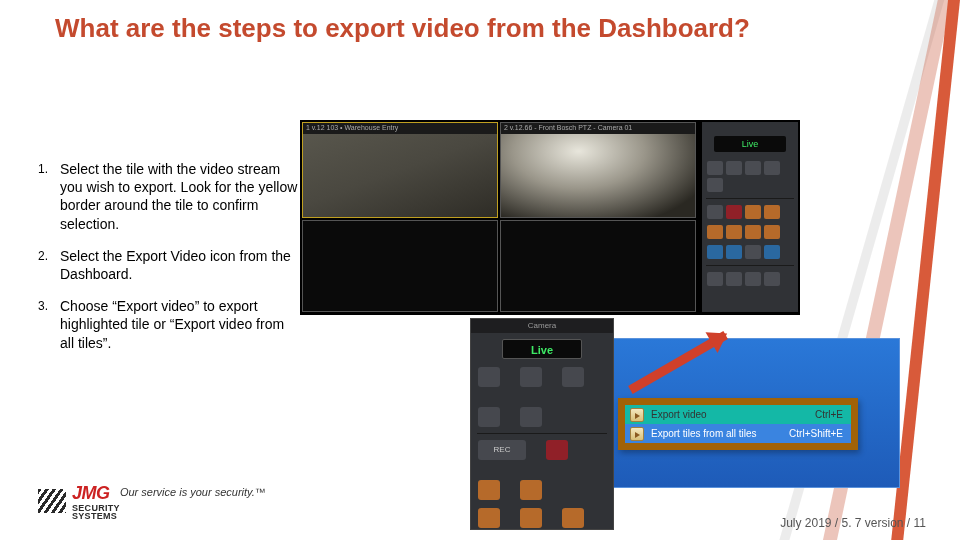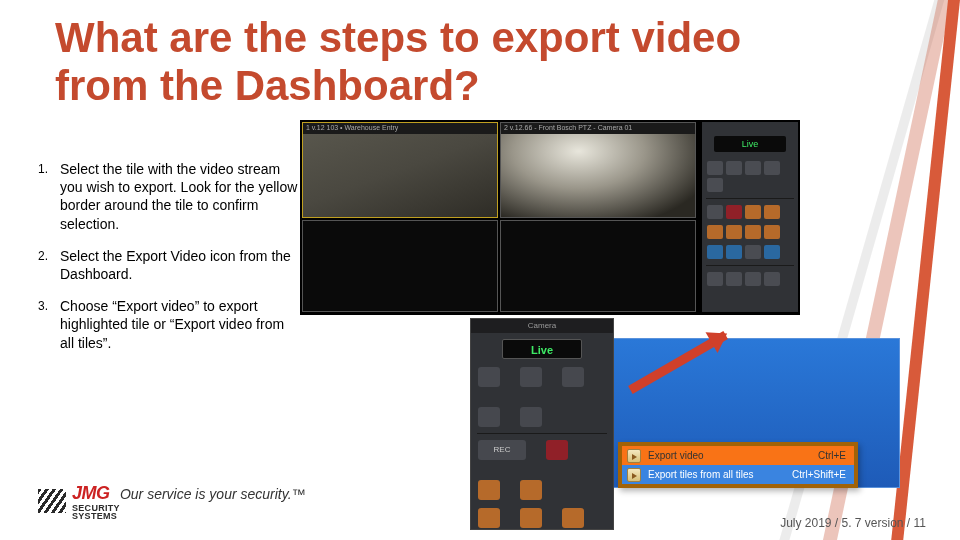--- a/index.html
+++ b/index.html
@@ -19,21 +19,21 @@
   }
   .deco-right .bar1 { position:absolute; right:0; top:0; width:12px; height:540px; background:#d85a3a; transform: skewX(-6deg); transform-origin: top right;}
   .deco-right .bar2 { position:absolute; right:4px; top:-20px; width:14px; height:600px; background: rgba(200,90,60,0.35); transform: skewX(-12deg); transform-origin: top right;}
   .deco-right .bar3 { position:absolute; right:10px; top:-20px; width:10px; height:600px; background: rgba(180,180,180,0.25); transform: skewX(-16deg); transform-origin: top right;}
   .slide-title {
     position: absolute;
     left: 55px; top: 14px;
     width: 760px;
     color: #c44a2e;
     font-weight: 700;
-    font-size: 42px;
+    font-size: 26px;
     line-height: 1.15;
   }
   .content-left {
     position: absolute;
     left: 38px; top: 160px;
     width: 260px;
   }
   .step {
     display: flex;
     margin-bottom: 14px;
@@ -123,24 +123,23 @@
   }
   .screenshot-bottom .panel .btn24.longer { width: 48px; }
   .screenshot-bottom .panel .btn24.o { background:#b66a2a; }
   .screenshot-bottom .panel .btn24.r { background:#902028; }
   .screenshot-bottom .panel .btn24.b { background:#2a68a0; }
   .screenshot-bottom .panel .btn24.hl { box-shadow: 0 0 0 1.5px #ffc04a inset; background:#5a5c62;}
   .screenshot-bottom .panel .sep { height:1px; background:#1a1a1a; margin:2px 6px;}
   .screenshot-bottom .panel .tile-lbl { color:#999; font-size:8px; text-align:center; margin-top:2px;}
   .screenshot-bottom .menu {
     position:absolute; left:148px; top:80px; width:240px;
-    background:#f97316; border:4px solid #a16207;
+    background:#14b8a6; border:7px solid #a16207;
     box-shadow: 2px 3px 6px rgba(0,0,0,0.3);
     font-size: 10px;
-    margin-top: 44px;
   }
   .screenshot-bottom .menu .row {
     display:flex; align-items:center; justify-content:space-between;
     padding: 4px 8px 4px 26px;
     position: relative;
     color:#333;
   }
   .screenshot-bottom .menu .row .ico {
     position:absolute; left:5px; top:3px; width:14px; height:14px;
     border: 1px solid #a08040; border-radius:2px;
@@ -171,21 +170,21 @@
     position:absolute; left:38px; bottom:20px;
     display:flex; flex-direction:row;
   }
   .logo .row1 { display:flex; align-items:center; gap:6px;}
   .logo .hatch {
     width:28px; height:24px;
     background: repeating-linear-gradient(125deg, #2a2a2a 0 3px, transparent 3px 6px);
   }
   .logo .txt .jmg { font-size:18px; font-weight:800; color:#c22; font-style:italic; letter-spacing:-0.5px;}
   .logo .txt .sec { font-size:9px; font-weight:800; color:#2a2a2a; line-height:0.9; letter-spacing:0.3px;}
-  .logo .tag { font-size:14px; font-style:italic; color:#333; margin-top:3px;}
+  .logo .tag { font-size:11px; font-style:italic; color:#333; margin-top:3px;}
   .footer {
     position:absolute; right:34px; bottom:10px;
     font-size:12px; color:#555;
   }
 </style>
 </head>
 <body>
 
 <div class="deco-right">
   <div class="bar3"></div>

